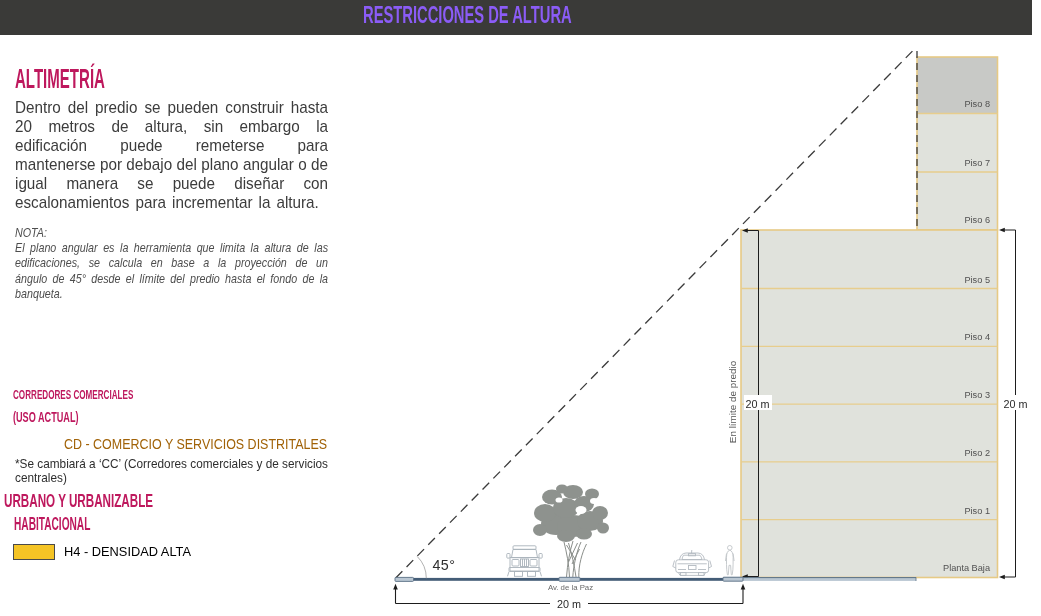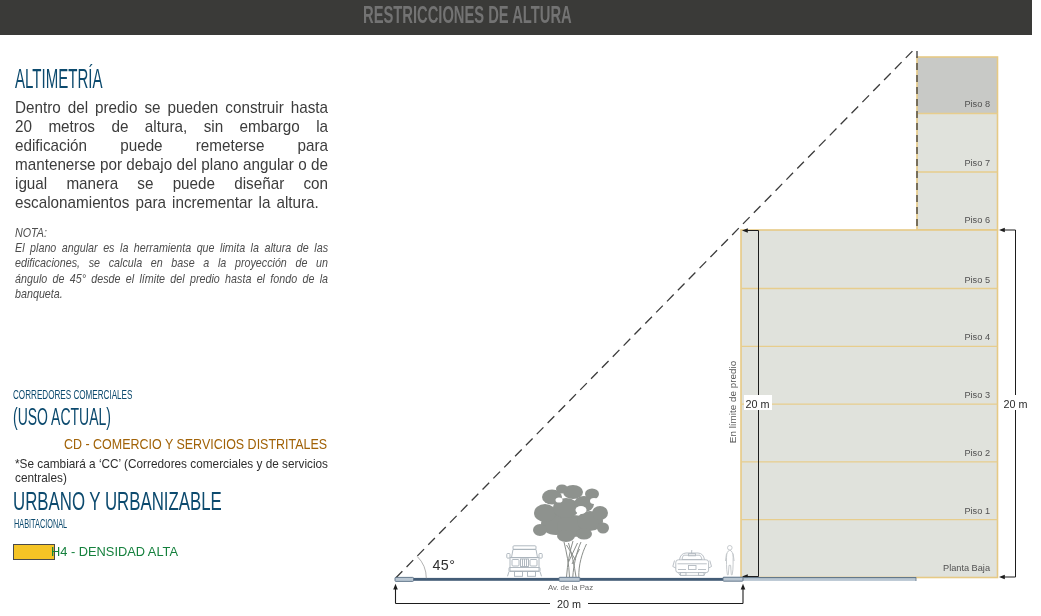--- a/index.html
+++ b/index.html
@@ -1,28 +1,28 @@
 <!DOCTYPE html>
 <html><head>
 <meta charset="utf-8">
 <style>
   html,body{margin:0;padding:0;}
   body{width:1041px;height:616px;position:relative;background:#ffffff;
        font-family:"Liberation Sans", sans-serif;overflow:hidden;}
   .abs{position:absolute;}
   .cond{display:inline-block;white-space:nowrap;transform-origin:0 50%;}
-  .hd{font-weight:normal;color:#0c4a6e;}
+  .hd{font-weight:bold;color:#be185d;}
   .jline{text-align:justify;text-align-last:justify;}
 </style>
 </head>
 <body>
 
 <div class="abs" style="left:0;top:0;width:1032px;height:35px;background:#3a3a38;"></div>
 
-<div class="abs" style="left:362.5px;top:-0.7px;line-height:31px;font-size:24.2px;font-weight:bold;color:#737373;">
+<div class="abs" style="left:362.5px;top:-0.7px;line-height:31px;font-size:24.2px;font-weight:bold;color:#8b5cf6;">
   <span class="cond" style="transform:scaleX(0.609);">RESTRICCIONES DE ALTURA</span>
 </div>
 
 <div class="abs hd" style="left:15px;top:64.8px;font-size:27.4px;line-height:28px;">
   <span class="cond" id="h-alti" style="transform:scaleX(0.549);">ALTIMETRÍA</span>
 </div>
 
 <div class="abs" style="left:15px;top:98px;width:349px;font-size:17px;line-height:19.1px;color:#3c3c3c;transform:scaleX(0.897);transform-origin:0 0;">
   <div class="jline">Dentro del predio se pueden construir hasta</div>
   <div class="jline">20 metros de altura, sin embargo la</div>
@@ -37,43 +37,43 @@
   <div class="jline">El plano angular es la herramienta que limita la altura de las</div>
   <div class="jline">edificaciones, se calcula en base a la proyección de un</div>
   <div class="jline">ángulo de 45° desde el límite del predio hasta el fondo de la</div>
   <div>banqueta.</div>
 </div>
 
 <div class="abs hd" style="left:13px;top:383.8px;font-size:13px;line-height:21px;">
   <span class="cond" id="h-corr" style="transform:scaleX(0.624);">CORREDORES COMERCIALES</span>
 </div>
 
-<div class="abs hd" style="left:13px;top:407.1px;font-size:23px;line-height:20px;">
+<div class="abs hd" style="left:13px;top:407.1px;font-size:15px;line-height:20px;">
   <span class="cond" id="h-uso" style="transform:scaleX(0.608);">(USO ACTUAL)</span>
 </div>
 
 <div class="abs" style="left:64px;top:435.5px;font-size:14.5px;line-height:16px;color:#a16207;">
   <span class="cond" id="t-cd" style="transform:scaleX(0.860);">CD - COMERCIO Y SERVICIOS DISTRITALES</span>
 </div>
 
 <div class="abs" style="left:15px;top:457.2px;width:360px;font-size:13px;line-height:13.6px;color:#2e2e2e;transform:scaleX(0.9076);transform-origin:0 0;">
   *Se cambiará a ‘CC’ (Corredores comerciales y de servicios<br>centrales)
 </div>
 
-<div class="abs hd" style="left:13px;top:491.3px;font-size:26px;line-height:21px;text-align:right;">
+<div class="abs hd" style="left:4px;top:491.3px;font-size:18px;line-height:21px;text-align:right;">
   <span class="cond" id="h-urb" style="transform:scaleX(0.647);">URBANO Y URBANIZABLE</span>
 </div>
 
-<div class="abs hd" style="left:13.7px;top:513.9px;font-size:13px;line-height:20px;">
+<div class="abs hd" style="left:13.7px;top:513.9px;font-size:18px;line-height:20px;">
   <span class="cond" id="h-hab" style="transform:scaleX(0.563);">HABITACIONAL</span>
 </div>
 
 <div class="abs" style="left:12.5px;top:544px;width:40px;height:13.5px;background:#f5c425;border:1px solid #4a4a4a;"></div>
 
-<div class="abs" style="left:51px;top:543.5px;font-size:13px;line-height:16px;color:#15803d;">
+<div class="abs" style="left:64px;top:543.5px;font-size:13px;line-height:16px;color:#000000;">
   <span class="cond" id="t-h4" style="transform:scaleX(0.986);">H4 - DENSIDAD ALTA</span>
 </div>
 
 <svg class="abs" style="left:0;top:0;" width="1041" height="616" viewBox="0 0 1041 616">
 
   <g>
     <rect x="917" y="57" width="80.5" height="173" fill="#e0e2dc" stroke="none"></rect>
     <rect x="917" y="57" width="80.5" height="56.5" fill="#c8c9c6"></rect>
     <rect x="917" y="57" width="80.5" height="173" fill="none" stroke="#e6ca85" stroke-width="1.6"></rect>
   </g>

